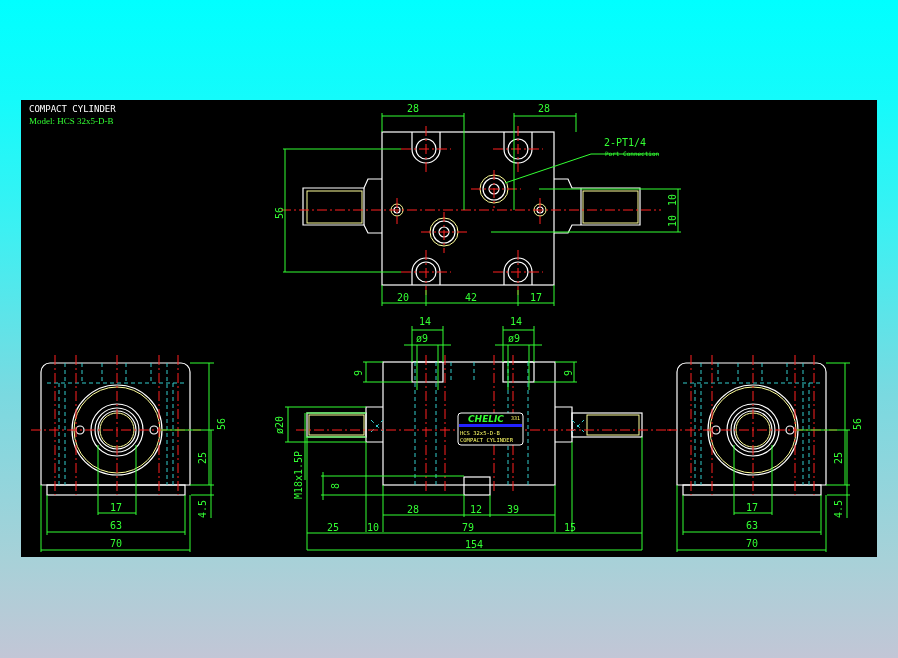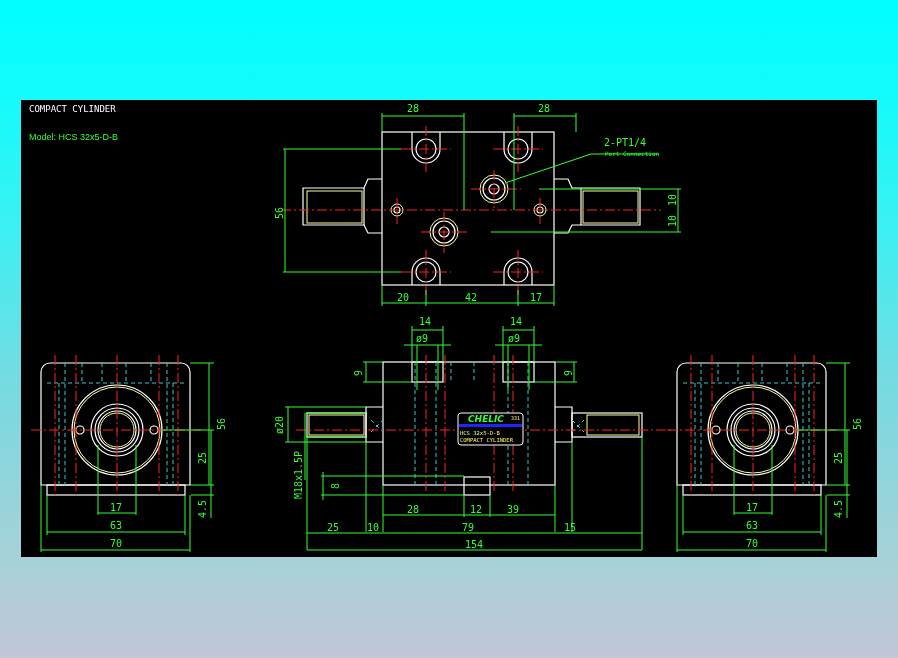--- a/index.html
+++ b/index.html
@@ -2,21 +2,21 @@
 <html><head>
 <meta charset="utf-8">
 <style>
   html,body{margin:0;padding:0;}
   body{width:898px;height:658px;overflow:hidden;position:relative;
     background:linear-gradient(to bottom,#00ffff 0%,#14fbfb 15%,#3df0f2 35%,#7ad9e0 60%,#a7d1d8 85%,#c2c6d6 100%);
     font-family:"DejaVu Sans Mono","Liberation Mono",monospace;}
   #canvas{position:absolute;left:21px;top:100px;width:856px;height:457px;background:#000;overflow:hidden;}
   #canvas svg{position:absolute;left:0;top:0;}
   .title{position:absolute;left:8px;top:4px;color:#fff;font-size:9px;font-family:"DejaVu Sans Mono","Liberation Mono",monospace;}
-  .model{position:absolute;left:8px;top:32px;color:#33ff33;font-size:9px;font-family:Liberation Sans, sans-serif;}
+  .model{position:absolute;left:8px;top:16px;color:#33ff33;font-size:9px;font-family:Liberation Serif, serif;}
 </style>
 </head>
 <body>
 
 <div id="canvas">
 <svg width="856" height="457" viewBox="0 0 856 457">
   <defs>
     <style>
       .w{stroke:#fff;fill:none;stroke-width:1.2}
       .g{stroke:#33ff33;fill:none;stroke-width:1}

